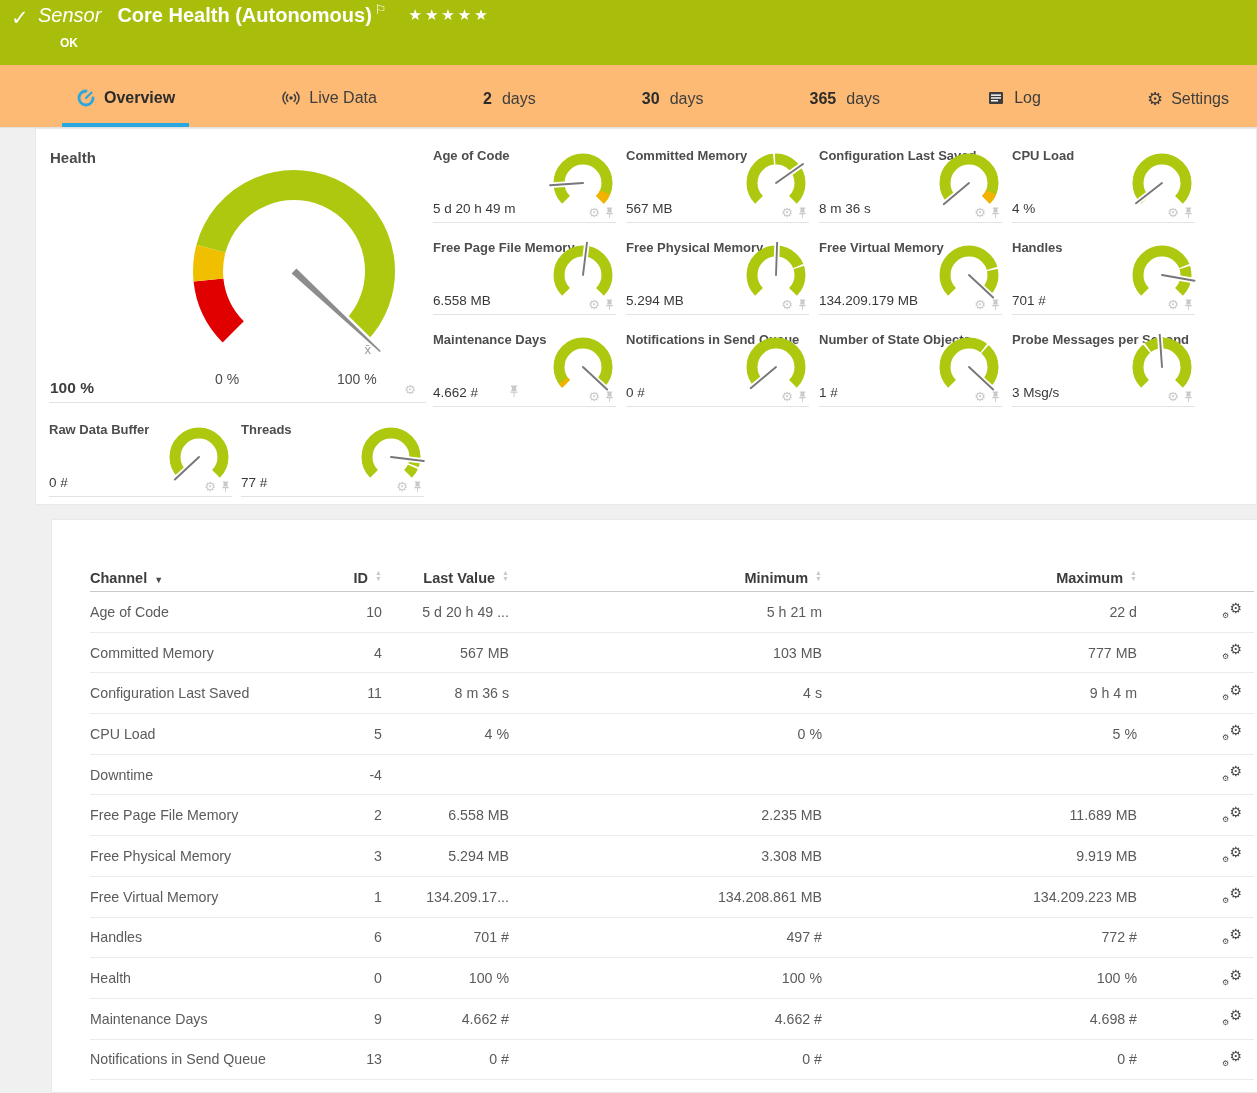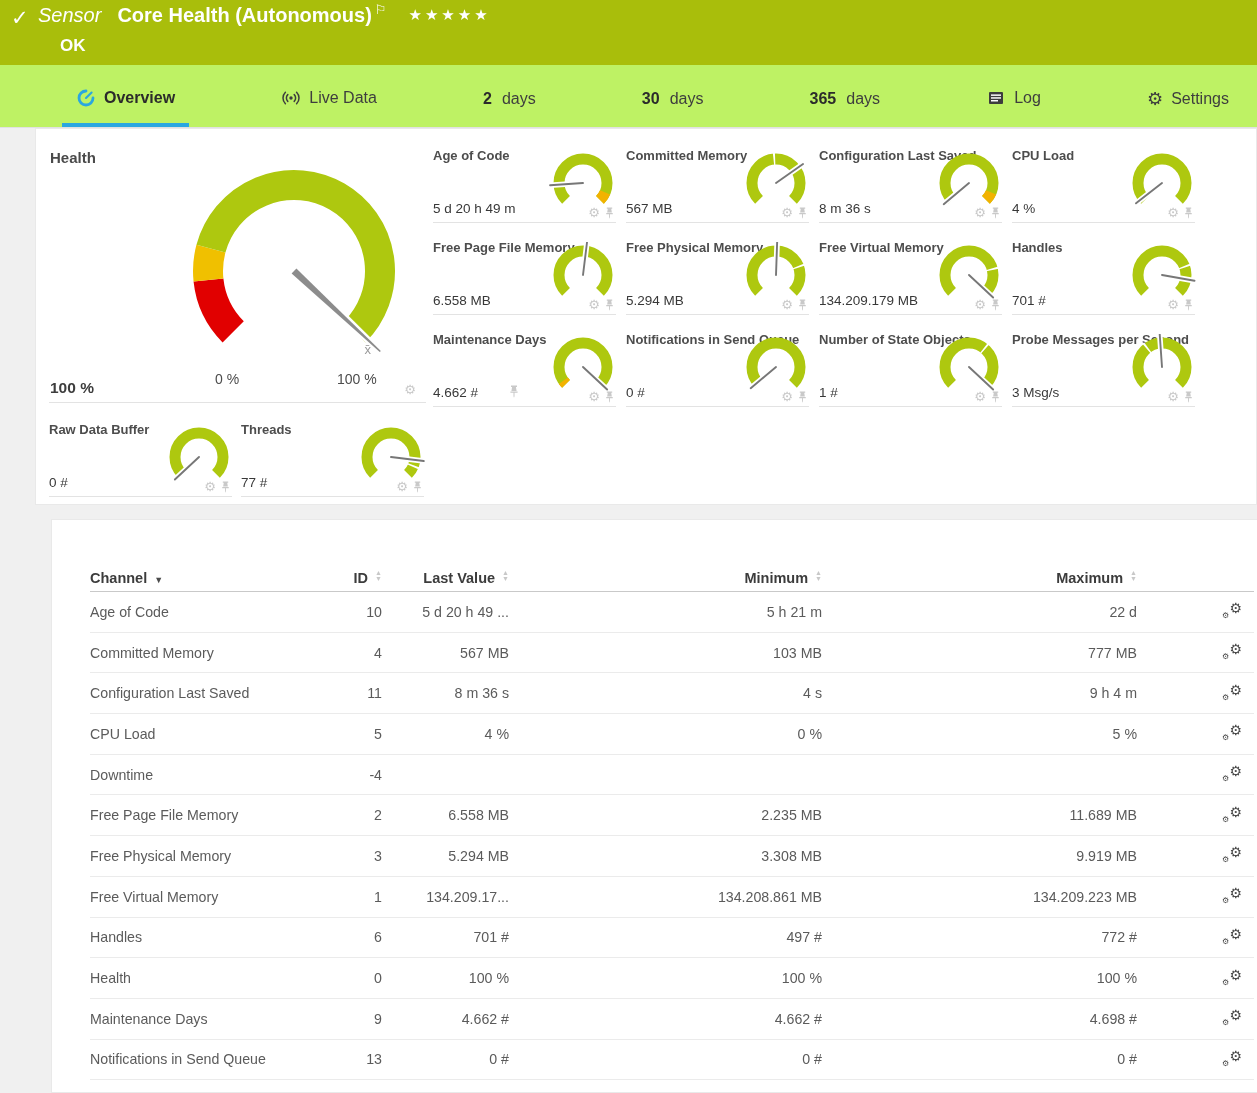--- a/index.html
+++ b/index.html
@@ -7,24 +7,24 @@
   .page { position:relative; width:1257px; height:1093px; background:#f0f0f0; overflow:hidden; }
 
   
   .hdr { position:absolute; left:0; top:0; right:0; height:65px; background:#a9be0b; color:#fff; }
   .hdr .check { position:absolute; left:11px; top:6px; font-size:21px; font-weight:bold; }
   .hdr .line1 { position:absolute; left:38px; top:4px; font-size:20px; white-space:nowrap; }
   .hdr .kind { font-style:italic; font-weight:400; margin-right:16px; }
   .hdr .title { font-weight:700; }
   .hdr .flag { font-size:13px; vertical-align:top; position:relative; top:-2px; margin-left:3px; }
   .hdr .stars { font-size:15px; letter-spacing:3px; margin-left:22px; vertical-align:2px; }
-  .hdr .status { position:absolute; left:60px; top:36px; font-size:17px; font-weight:700; }
+  .hdr .status { position:absolute; left:60px; top:36px; font-size:12px; font-weight:700; }
 
   
-  .tabs { position:absolute; left:0; top:65px; right:0; height:63px; background:#bef264;
+  .tabs { position:absolute; left:0; top:65px; right:0; height:63px; background:#fdba74;
           border-bottom:1px solid #e1e1e1; display:flex; align-items:flex-end;
           justify-content:space-between; padding:0 14px 0 62px; }
   .tab { display:flex; align-items:center; gap:8px; padding:0 14px 19px 14px; font-size:16px;
          color:#3e3e3e; cursor:pointer; white-space:nowrap; }
   .tab.active { border-bottom:4px solid #2aa7e0; padding-bottom:15px; color:#2b2b2b; font-weight:700; }
   .tab b { font-weight:700; color:#2b2b2b; margin-right:2px; }
   .tab .ticon { width:20px; height:20px; display:inline-block; }
   .tab .gearglyph { font-size:18px; color:#3d3d3d; line-height:18px; }
 
   

